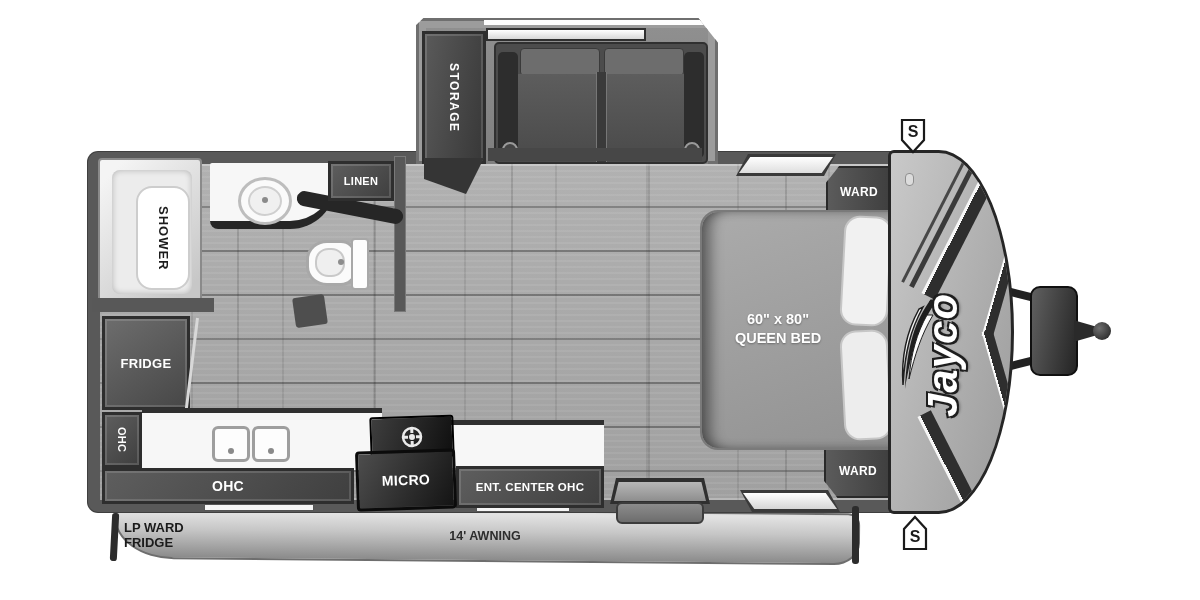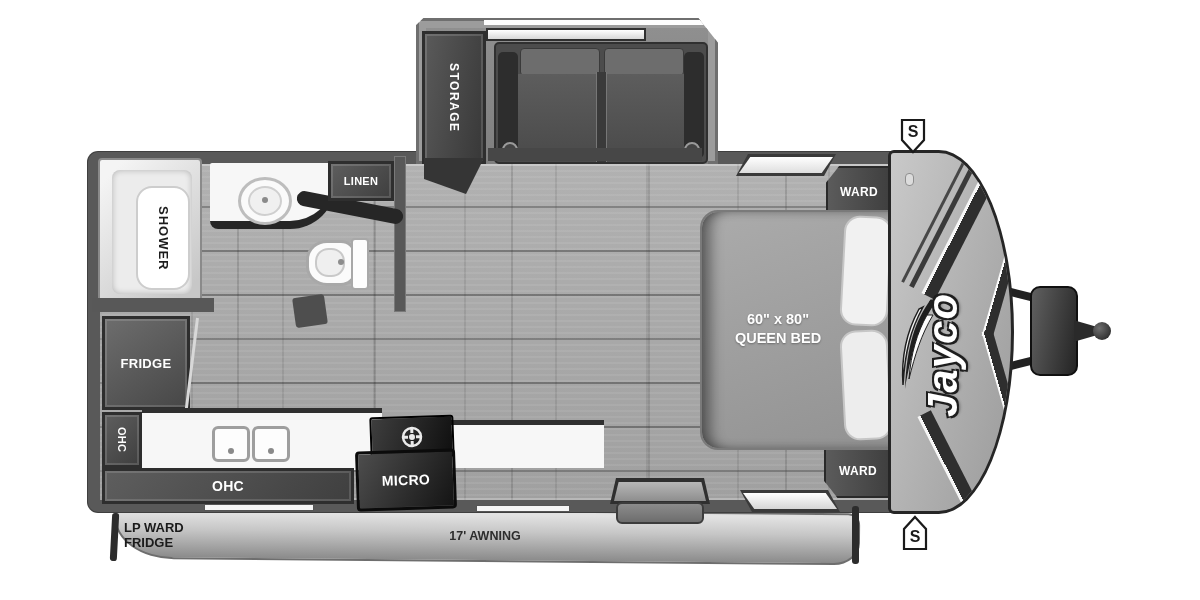--- a/index.html
+++ b/index.html
@@ -27,21 +27,21 @@
 <body>
 
 <div id="scene">
 
   <div class="abs" style="left:114px;top:510px;width:746px;height:52px;z-index:1;
        background:linear-gradient(180deg,#e2e2e2 6%,#c6c6c6 42%,#8b8b8b 100%);
        border:2px solid #6e6e6e;box-sizing:border-box;transform:rotate(.5deg);
        border-radius:10px 12px 26px 60px / 10px 12px 22px 42px;"></div>
   <div class="abs" style="left:111px;top:513px;width:7px;height:48px;background:#2c2c2c;border-radius:3px;transform:rotate(3deg);z-index:1;"></div>
   <div class="abs" style="left:852px;top:506px;width:7px;height:58px;background:#2c2c2c;border-radius:3px;z-index:2;"></div>
-  <div class="abs blk" style="left:420px;top:529px;width:130px;text-align:center;font-size:12.5px;color:#2d2d2d;z-index:6;">17' AWNING</div>
+  <div class="abs blk" style="left:420px;top:529px;width:130px;text-align:center;font-size:12.5px;color:#2d2d2d;z-index:6;">14' AWNING</div>
   <div class="abs" style="left:124px;top:521px;z-index:6;line-height:1.15;font-size:13px;color:#1b1b1b;font-weight:bold;">
     <div>LP WARD</div>
     <div>FRIDGE</div>
   </div>
 
   <div class="abs floor" style="left:88px;top:152px;width:842px;height:360px;z-index:1;
        border:12px solid #595959;border-radius:10px;box-sizing:border-box;
        box-shadow:inset 0 0 0 2px rgba(255,255,255,.25), 0 0 0 1px #3f3f3f;"></div>
 
   <div class="abs" style="left:416px;top:18px;width:302px;height:146px;z-index:3;
@@ -124,20 +124,23 @@
       <circle cx="12" cy="12" r="3" fill="#eaeaea"></circle>
     </svg>
   </div>
   <div class="abs ctr" style="left:356px;top:450px;width:100px;height:60px;z-index:4;
        background:linear-gradient(120deg,#4d4d4d,#141414);border:3px solid #0b0b0b;border-radius:4px;transform:rotate(-2deg);box-sizing:border-box;">
     <span class="lbl" style="font-size:14px;">MICRO</span>
   </div>
 
   <div class="abs cab ctr" style="left:102px;top:468px;width:252px;height:36px;z-index:3;">
     <span class="lbl" style="font-size:14px;">OHC</span>
+  </div>
+  <div class="abs cab ctr" style="left:456px;top:466px;width:148px;height:42px;z-index:3;">
+    <span class="lbl" style="font-size:11.5px;">ENT. CENTER OHC</span>
   </div>
 
   <div class="abs" style="left:204px;top:504px;width:110px;height:7px;background:#f5f5f5;border:1px solid #555;z-index:2;box-sizing:border-box;"></div>
   <div class="abs" style="left:476px;top:505px;width:94px;height:7px;background:#f5f5f5;border:1px solid #555;z-index:2;box-sizing:border-box;"></div>
 
   <div class="abs" style="left:610px;top:478px;width:100px;height:26px;z-index:3;
        background:#2f2f2f;clip-path:polygon(6% 0,94% 0,100% 100%,0 100%);">
     <div class="abs" style="left:4px;top:4px;right:4px;bottom:3px;background:linear-gradient(180deg,#b7b7b7,#8e8e8e);clip-path:polygon(5% 0,95% 0,100% 100%,0 100%);"></div>
   </div>
   <div class="abs" style="left:616px;top:502px;width:88px;height:22px;z-index:3;

